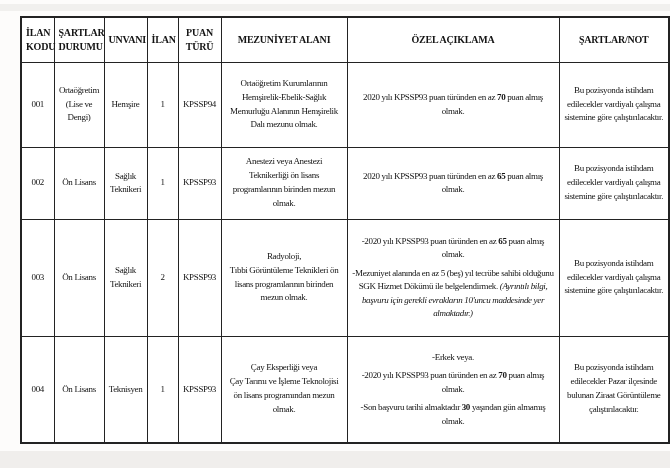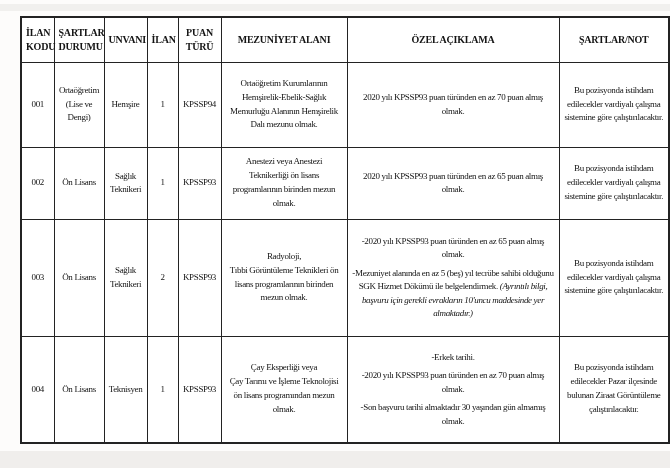--- a/index.html
+++ b/index.html
@@ -59,21 +59,21 @@
   col.c-code       { width: 33px; }
   col.c-education  { width: 50px; }
   col.c-title      { width: 43px; }
   col.c-count      { width: 31px; }
   col.c-score      { width: 43px; }
   col.c-graduation { width: 126px; }
   col.c-special    { width: 212px; }
   col.c-note       { width: 110px; }
   td.special-cell p { margin: 0 0 5px 0; white-space: normal; }
   td.special-cell p:last-child { margin-bottom: 0; }
-  td.special-cell .seg-b { font-weight: normal; }
+  td.special-cell .seg-b { font-weight: bold; }
   td.special-cell .seg-i { font-style: italic; }
   td.note-cell, td.grad-cell { line-height: 1.55; }
 </style>
 </head>
 <body>
 
 <div class="scan-band-top"></div>
 <div class="scan-band-bottom"></div>
 
 <table class="jobs">
@@ -149,17 +149,17 @@
       <tr class="row-3">
         <td class="al-c">004</td>
         <td class="al-l">Ön Lisans</td>
         <td class="al-c">Teknisyen</td>
         <td class="al-c">1</td>
         <td class="al-c">KPSSP93</td>
         <td class="al-l grad-cell">Çay Eksperliği veya
 Çay Tarımı ve İşleme Teknolojisi
 ön lisans programından mezun
 olmak.</td>
-        <td class="al-l special-cell"><p><span>-Erkek tarihi.</span></p><p><span>-2020 yılı KPSSP93 puan türünden en az </span><span class="seg-b">70</span><span> puan almış olmak.</span></p><p><span>-Son başvuru tarihi almaktadır </span><span class="seg-b">30</span><span> yaşından gün almamış olmak.</span></p></td>
+        <td class="al-l special-cell"><p><span>-Erkek veya.</span></p><p><span>-2020 yılı KPSSP93 puan türünden en az </span><span class="seg-b">70</span><span> puan almış olmak.</span></p><p><span>-Son başvuru tarihi almaktadır </span><span class="seg-b">30</span><span> yaşından gün almamış olmak.</span></p></td>
         <td class="al-l note-cell">Bu pozisyonda istihdam edilecekler Pazar ilçesinde bulunan Ziraat Görüntüleme çalıştırılacaktır.</td>
       </tr>
     </tbody>
 </table>
 
 </body></html>

